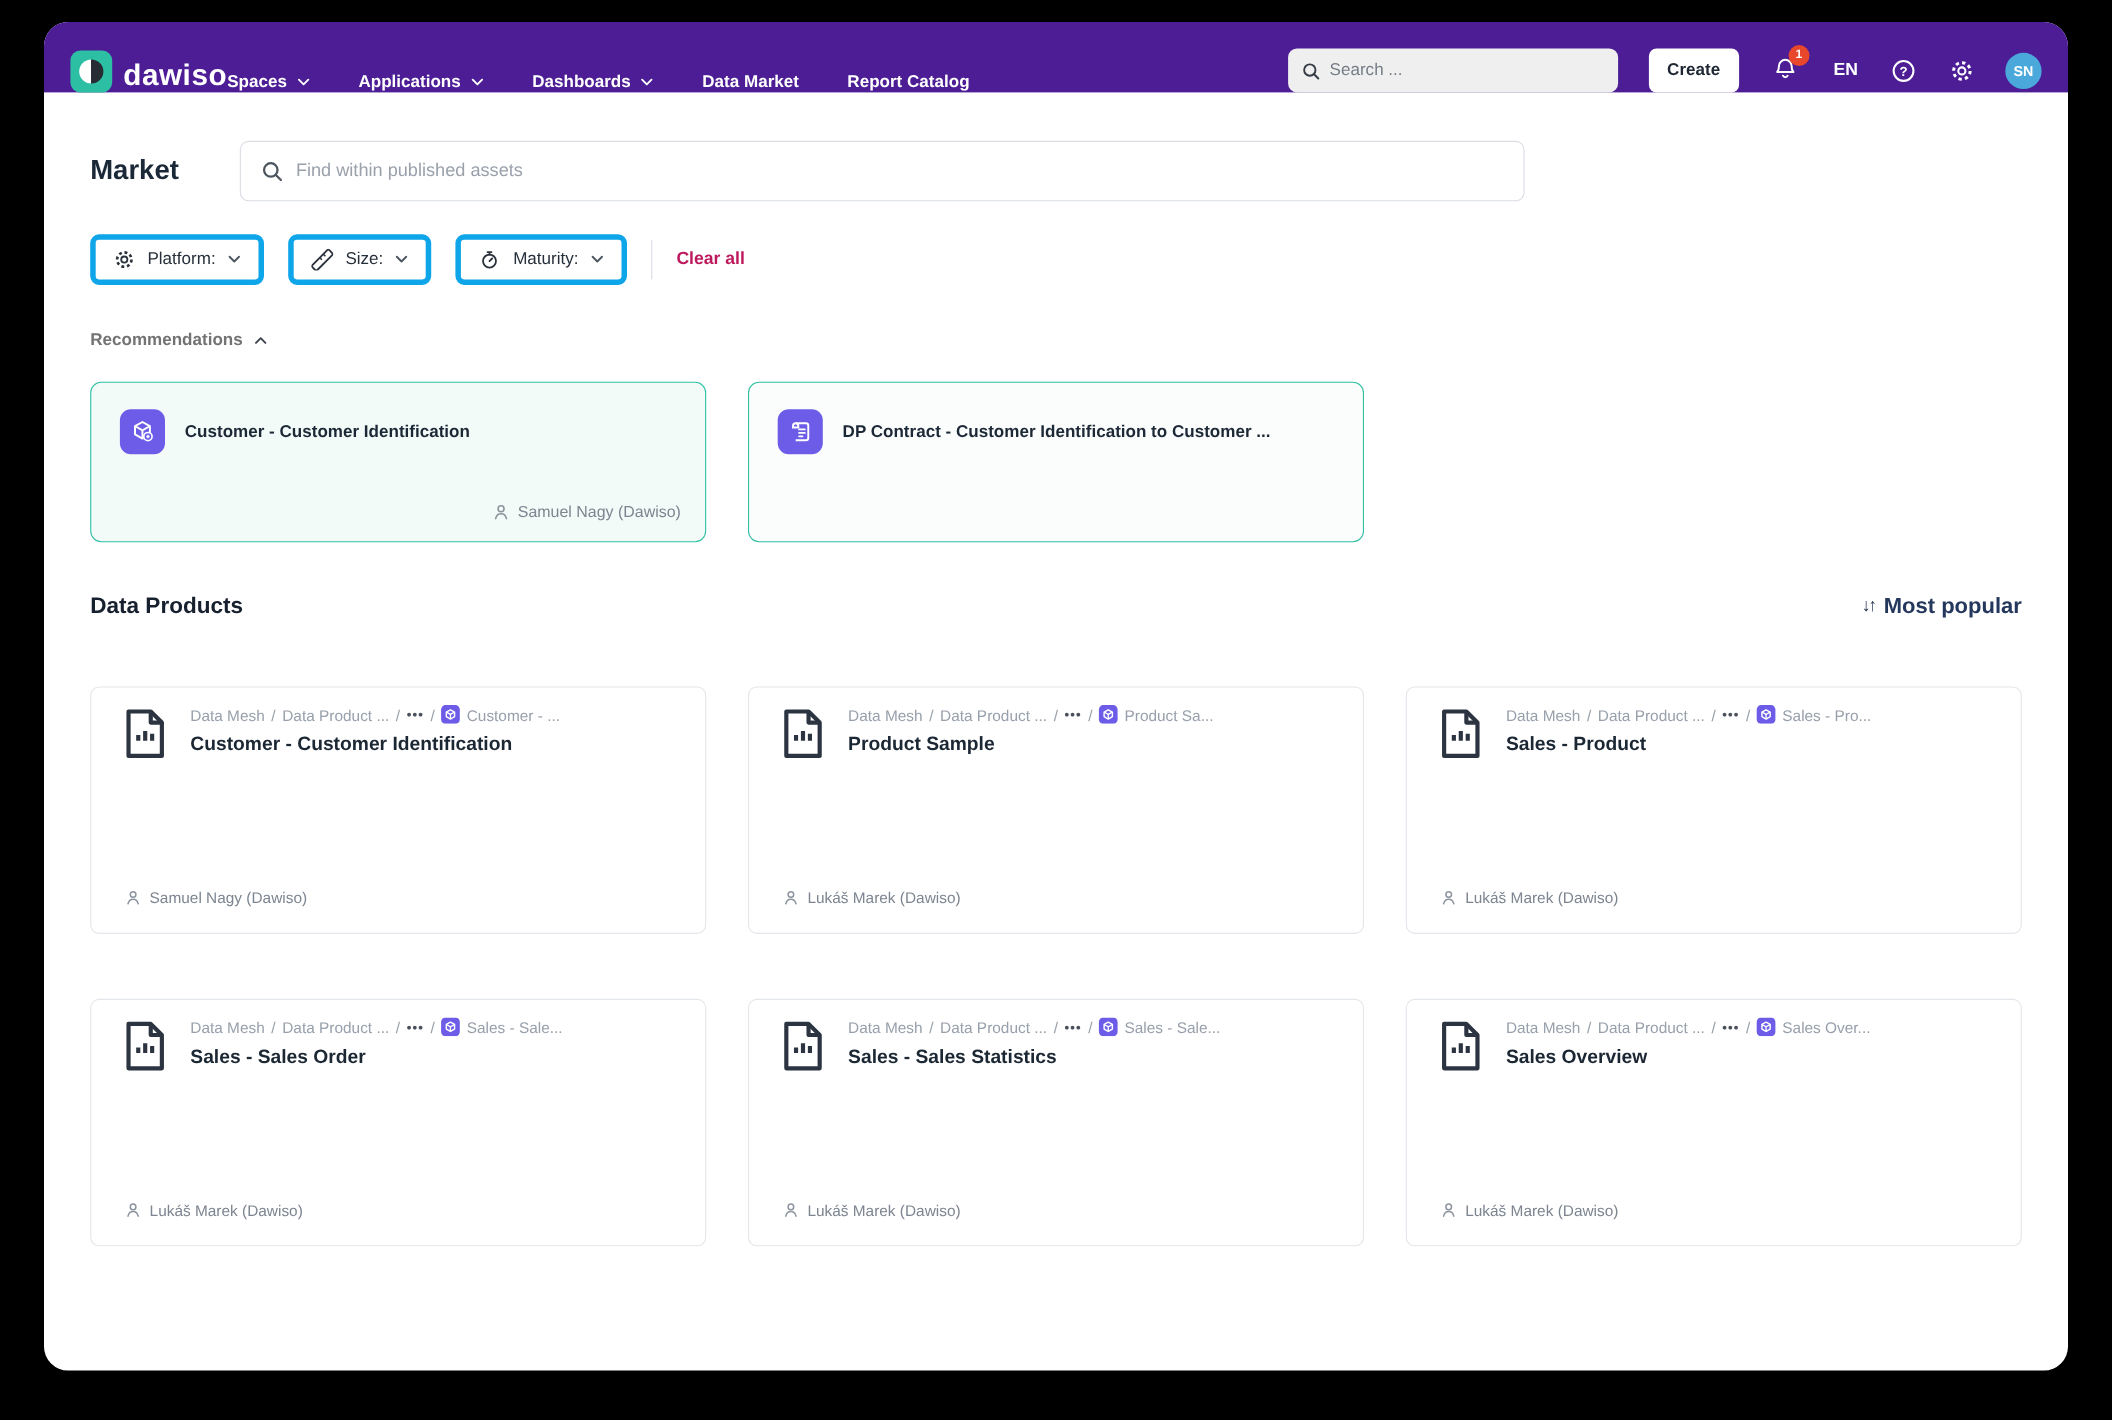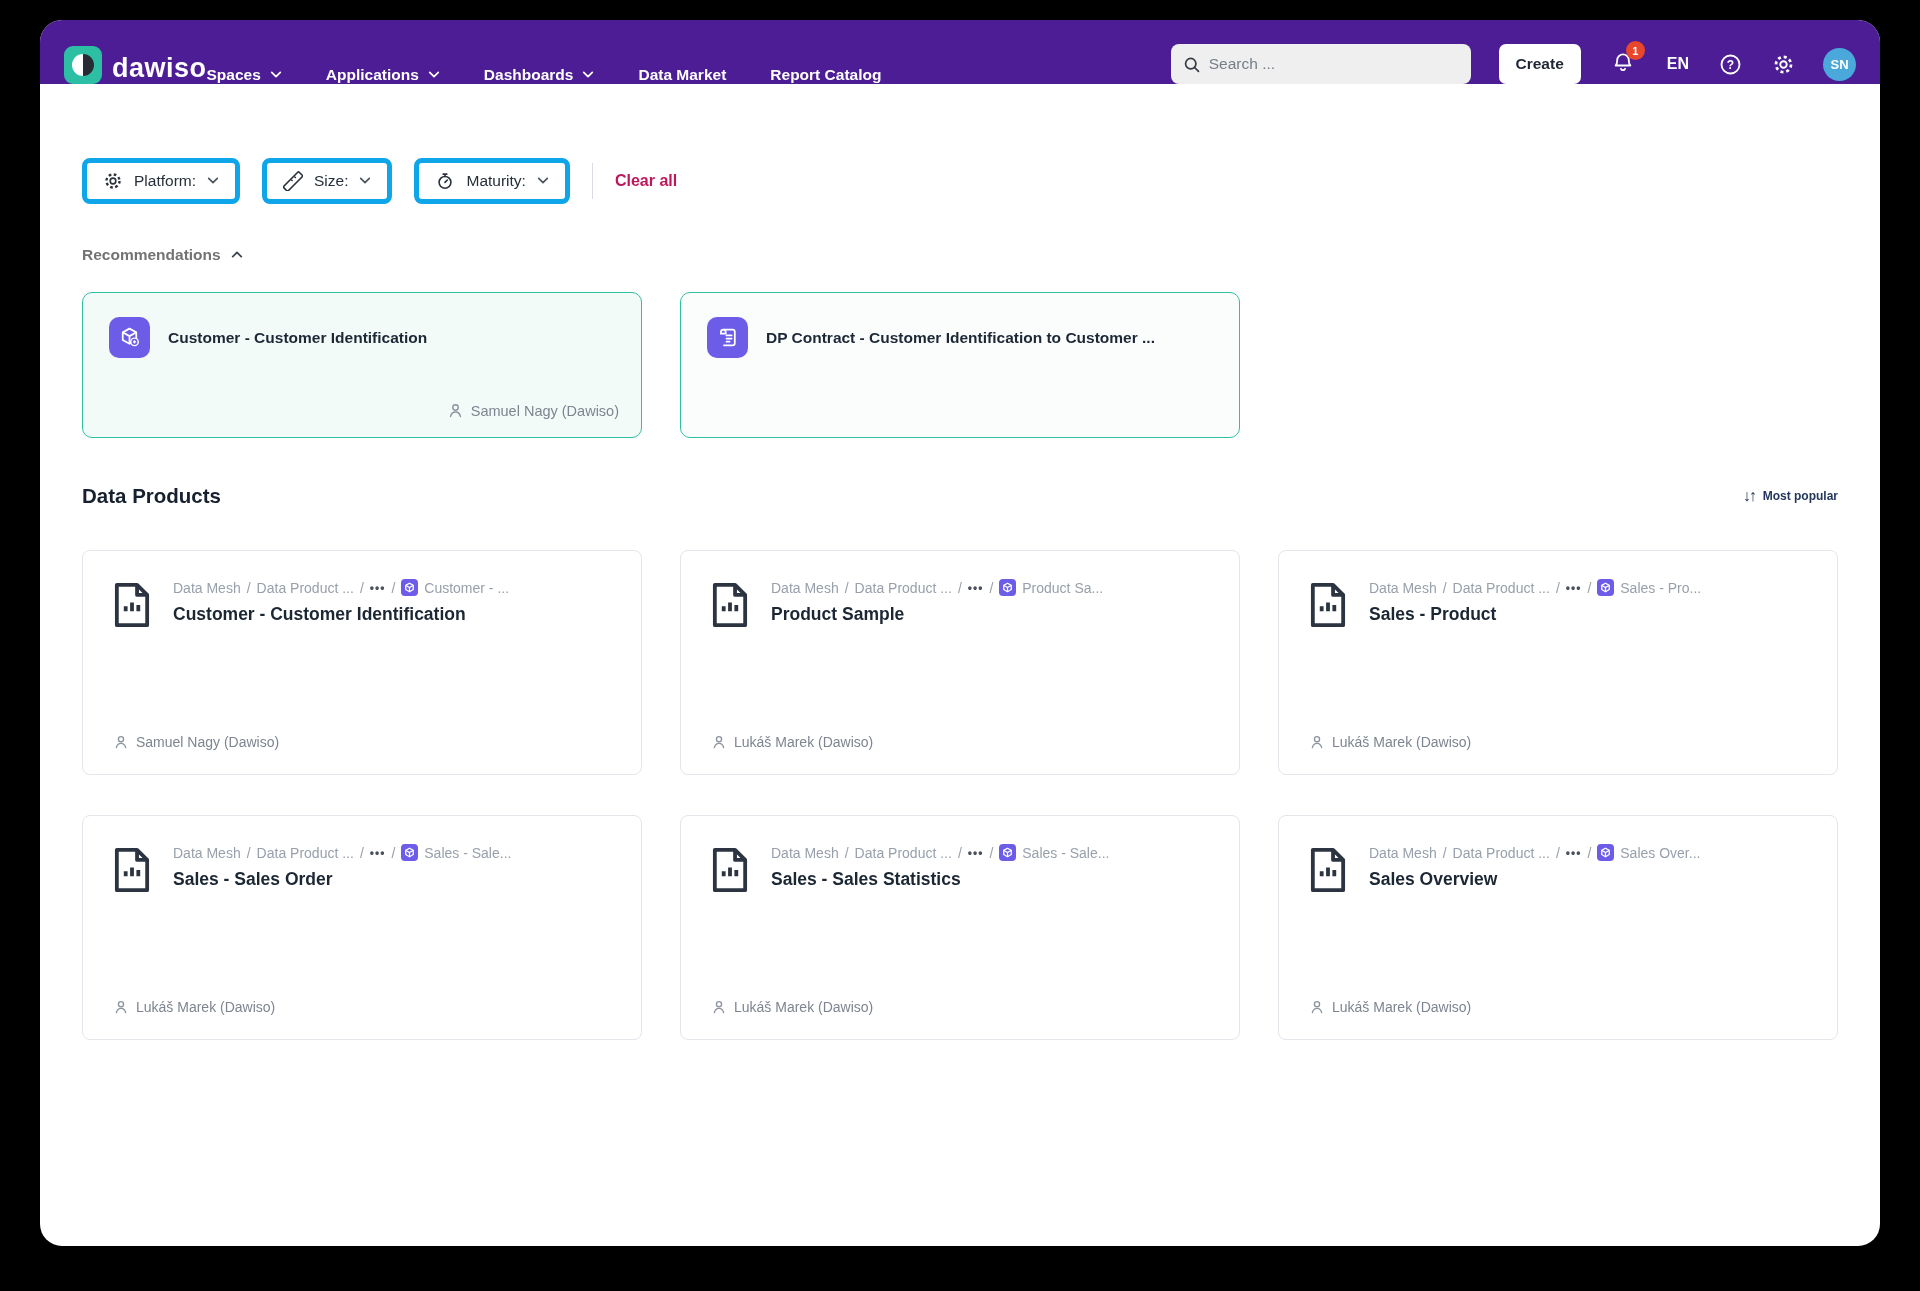--- a/index.html
+++ b/index.html
@@ -71,26 +71,26 @@
   .tile-icon { width:41px; height:41px; border-radius:10px; background:#6c5ce7; flex:none;
                display:flex; align-items:center; justify-content:center; }
   .rec-title { font-size:15.5px; font-weight:bold; color:#1d2836; }
   .owner { display:flex; align-items:center; gap:7px; color:#7d8590; font-size:14.5px; }
   .rec-owner { position:absolute; right:22px; bottom:18px; }
 
   .dp-header { margin-top:46px; display:flex; align-items:center; justify-content:space-between; }
   .dp-title { font-size:20.5px; font-weight:bold; color:#16202e; }
   .sort { display:flex; align-items:center; gap:8px; cursor:pointer; }
   .sort .arrows { font-size:16px; color:#2b3a55; letter-spacing:-2px; }
-  .sort .lbl { font-size:12px; color:#24375c; font-weight:bold; }
+  .sort .lbl { font-size:20px; color:#24375c; font-weight:bold; }
 
   .dp-grid { margin-top:42px; display:grid; grid-template-columns:repeat(3,1fr);
              gap:40px 38px; }
   .dp-card { position:relative; height:225px; border:1px solid #e3e6ea; border-radius:8px;
-             background:#fff; padding:28px 28px; cursor:pointer; }
+             background:#fff; padding:16px 28px; cursor:pointer;margin-top:19px; }
   .dp-top { display:flex; align-items:flex-start; gap:20px; }
   .doc-icon { flex:none; margin-top:2px; }
   .crumbs { display:flex; align-items:center; gap:6px; font-size:14px; color:#98a0ab;
             white-space:nowrap; overflow:hidden; }
   .crumbs .dots { color:#4a515c; font-weight:bold; letter-spacing:1px; font-size:12px; }
   .mini-tile { width:17px; height:17px; border-radius:4px; background:#6c5ce7; flex:none;
                display:flex; align-items:center; justify-content:center; }
   .dp-name { margin-top:8px; font-size:17.5px; font-weight:bold; color:#1c2734; }
   .dp-owner { position:absolute; left:30px; bottom:24px; font-size:14px; }
 </style>
@@ -215,20 +215,29 @@
         <svg width="23" height="23" viewBox="0 0 22 22" style="color:#fff">
             <use href="#i-gear"></use>
           </svg>
       </div>
       <div class="avatar">SN</div>
     </div>
   </div>
 
   <div class="content">
 
+    <div class="market-row">
+      <div class="page-title">Market</div>
+      <div class="find-input">
+        <svg width="21" height="21" viewBox="0 0 20 20" style="color:#4c545e">
+            <use href="#i-search"></use>
+          </svg>
+        <input type="text" placeholder="Find within published assets" style="">
+      </div>
+    </div>
 
     <div class="filters">
       <button class="filter-btn">
         <svg width="20" height="20" viewBox="0 0 22 22" style="color:#2b323c">
             <use href="#i-gear"></use>
           </svg>
         <span>Platform:</span>
         <svg class="chev" viewBox="0 0 14 14">
             <use href="#i-chevron-down"></use>
           </svg>

